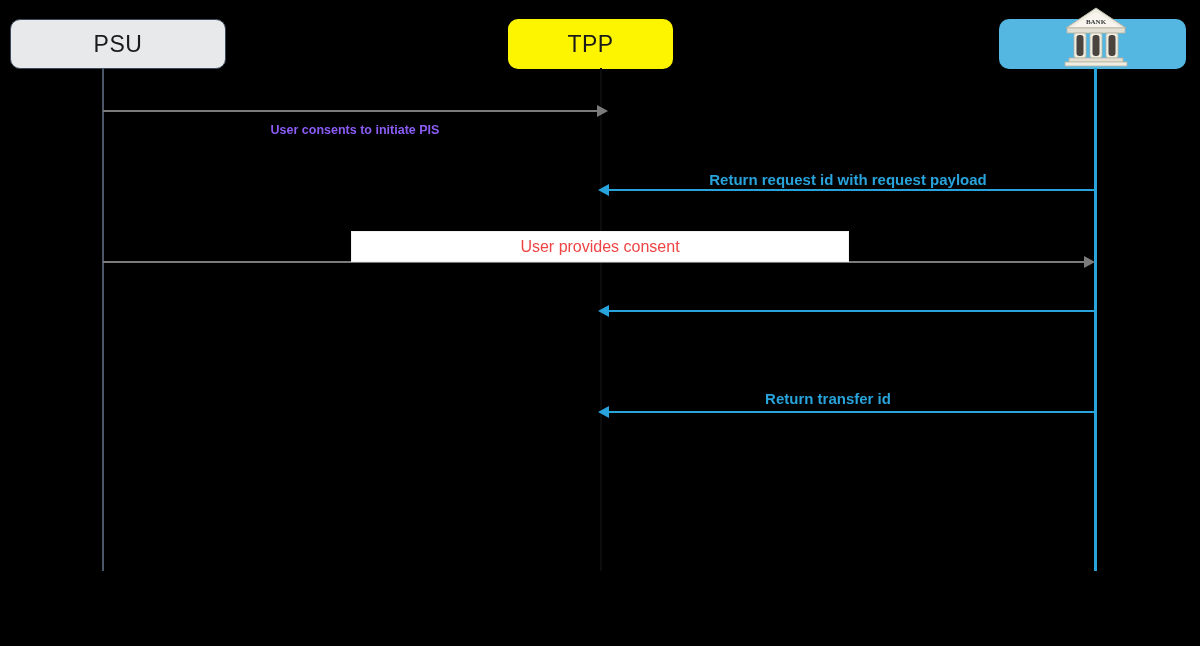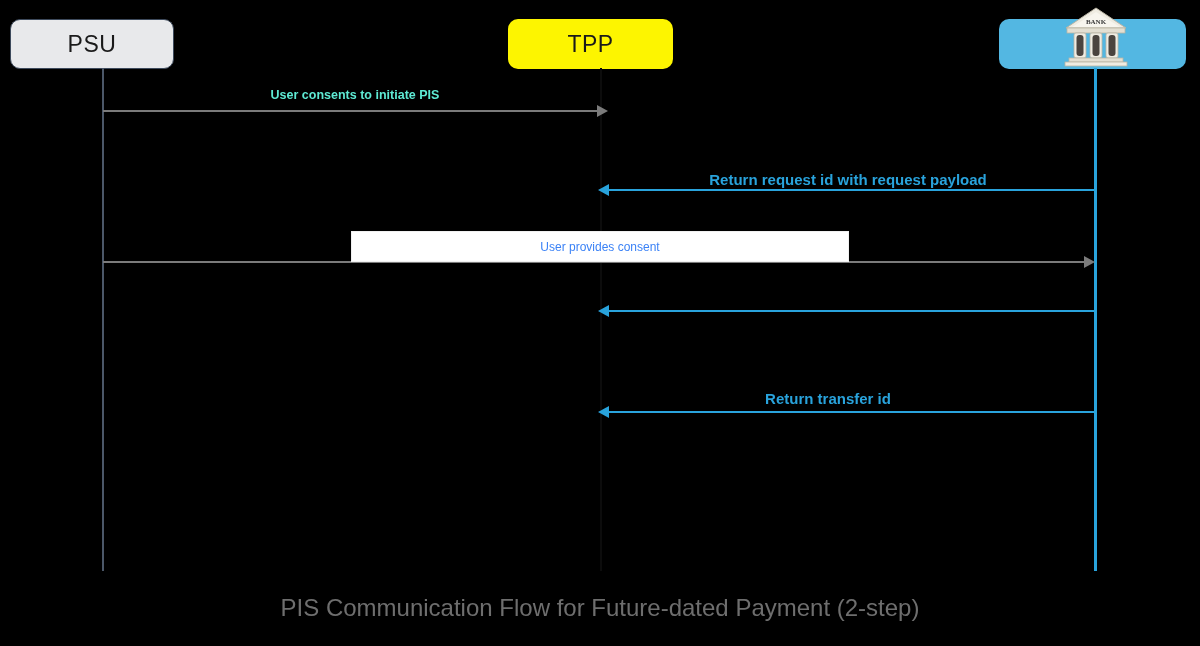--- a/index.html
+++ b/index.html
@@ -31,21 +31,21 @@
   .actor-label {
     font-size: 23px;
     color: #1a1a1a;
     letter-spacing: 0.5px;
     font-family: "Liberation Sans", sans-serif;
   }
 
   #psu-box {
     left: 10px;
     top: 19px;
-    width: 164px;
+    width: 216px;
     height: 50px;
     background: #e8e9eb;
     border: 1.6px solid #3d4a5c;
     box-shadow: 0 1px 2px rgba(0,0,0,0.35);
   }
 
   #tpp-box {
     left: 508px;
     top: 19px;
     width: 165px;
@@ -108,40 +108,40 @@
     border-right: 11px solid #29a3dc;
   }
 
   .msg-label {
     position: absolute;
     font-size: 13px;
     font-weight: bold;
     white-space: nowrap;
     text-align: center;
   }
-  .msg-label.gray { color: #5eead4; font-weight: bold; font-size: 12.5px; }
+  .msg-label.gray { color: #8b5cf6; font-weight: bold; font-size: 12.5px; margin-top: 35px; }
   .msg-label.blue { color: #29a3dc; font-size: 15px; }
 
   
   #consent-box {
     position: absolute;
     left: 351px;
     top: 231px;
     width: 498px;
     height: 31px;
     background: #ffffff;
     border: 1px solid #f0f0f0;
     display: flex;
     align-items: center;
     justify-content: center;
     box-sizing: border-box;
   }
   #consent-box .consent-text {
-    font-size: 12px;
-    color: #3b82f6;
+    font-size: 16px;
+    color: #ef4444;
     font-family: "Liberation Sans", sans-serif;
   }
 
   
   #caption {
     position: absolute;
     left: 0;
     top: 594px;
     width: 1200px;
     text-align: center;
@@ -203,15 +203,14 @@
     <span class="consent-text">User provides consent</span>
   </div>
 
   <div class="msg-line blue" style="left:609px; top:310px; width:486px;"></div>
   <div class="arrow-head left" style="left:598px; top:305px;"></div>
 
   <div class="msg-label blue" style="left:581px; top:390px; width:494px;">Return transfer id</div>
   <div class="msg-line blue" style="left:609px; top:411px; width:486px;"></div>
   <div class="arrow-head left" style="left:598px; top:406px;"></div>
 
-  <div id="caption">PIS Communication Flow for Future-dated Payment (2-step)</div>
 
 </div>
 
 </body></html>

